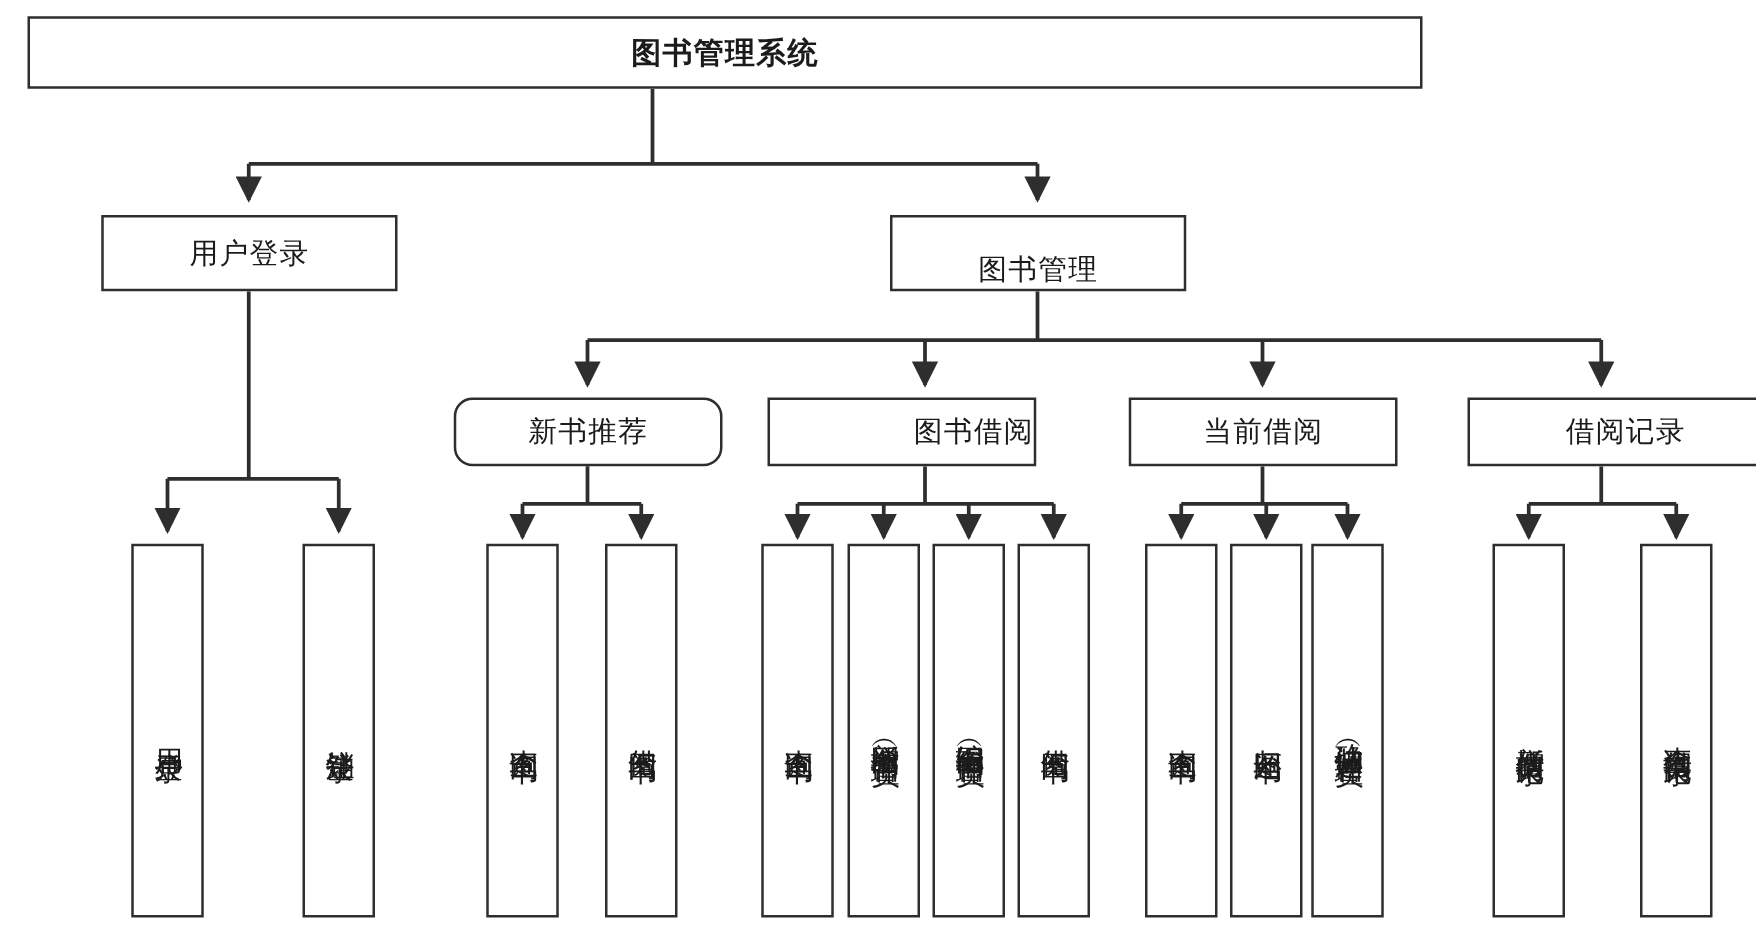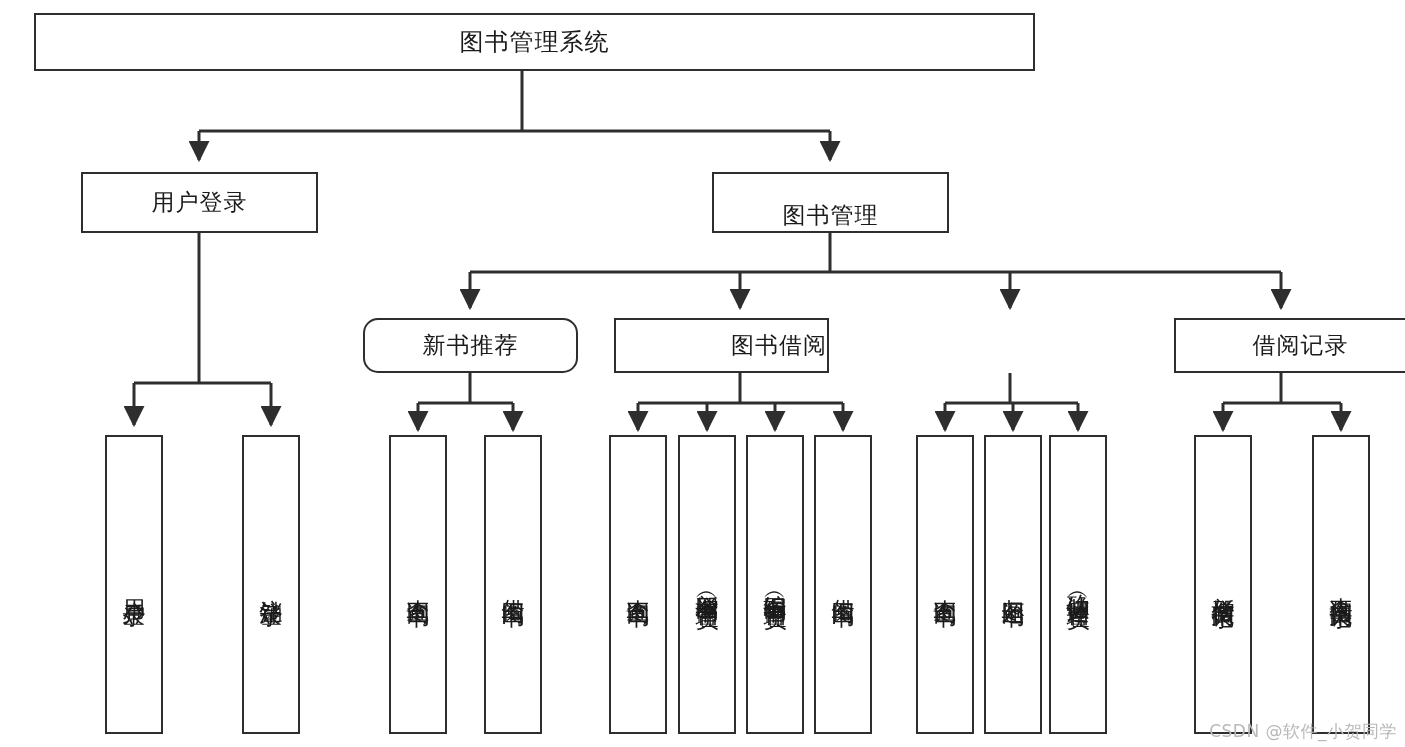--- a/index.html
+++ b/index.html
@@ -114,36 +114,39 @@
       <path d="M 1013 403 L 1013 430" marker-end="url(#arrow)"></path>
       <path d="M 1078 403 L 1078 430" marker-end="url(#arrow)"></path>
 
       <path d="M 1281 373 L 1281 403"></path>
       <path d="M 1223 403 L 1341 403"></path>
       <path d="M 1223 403 L 1223 430" marker-end="url(#arrow)"></path>
       <path d="M 1341 403 L 1341 430" marker-end="url(#arrow)"></path>
     </g>
   </svg>
 
-  <div class="node horiz root" style="left:34px; top:13px; width:1001px; height:58px;">
+  <div class="node horiz root" style="left:22px; top:13px; width:1116px; height:58px;font-weight:bold;">
     <span>图书管理系统</span>
   </div>
 
   <div class="node horiz" style="left:81px; top:172px; width:237px; height:61px;">
     <span>用户登录</span>
   </div>
   <div class="node horiz" style="left:712px; top:172px; width:237px; height:61px;align-items:flex-end;">
     <span>图书管理</span>
   </div>
 
   <div class="node horiz" style="left:363px; top:318px; width:215px; height:55px;border-radius:15px;">
     <span>新书推荐</span>
   </div>
   <div class="node horiz" style="left:614px; top:318px; width:215px; height:55px;justify-content:flex-end;">
     <span>图书借阅</span>
+  </div>
+  <div class="node horiz" style="left:903px; top:318px; width:215px; height:55px;">
+    <span>当前借阅</span>
   </div>
   <div class="node horiz" style="left:1174px; top:318px; width:253px; height:55px;">
     <span>借阅记录</span>
   </div>
 
   <div class="node vert" style="left:105px; top:435px; width:58px; height:299px;">
     <span class="vtext">用户登录</span>
   </div>
   <div class="node vert" style="left:242px; top:435px; width:58px; height:299px;">
     <span class="vtext">注销登录</span>
@@ -179,15 +182,14 @@
     <span class="vtext">确认归还（管理员）</span>
   </div>
 
   <div class="node vert" style="left:1194px; top:435px; width:58px; height:299px;">
     <span class="vtext">新增借阅记录</span>
   </div>
   <div class="node vert" style="left:1312px; top:435px; width:58px; height:299px;">
     <span class="vtext">查询借阅记录</span>
   </div>
 
-  <div id="watermark">CSDN @软件_小贺同学</div>
 
 </div>
 
 </body></html>

